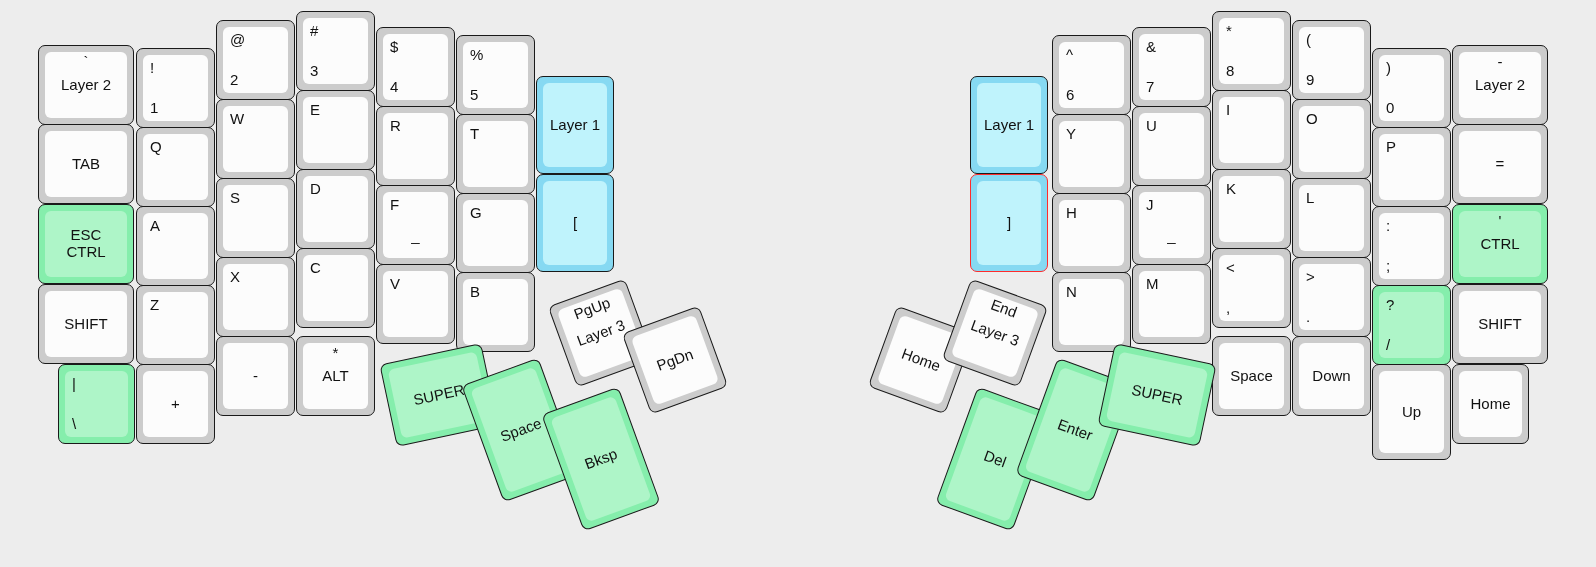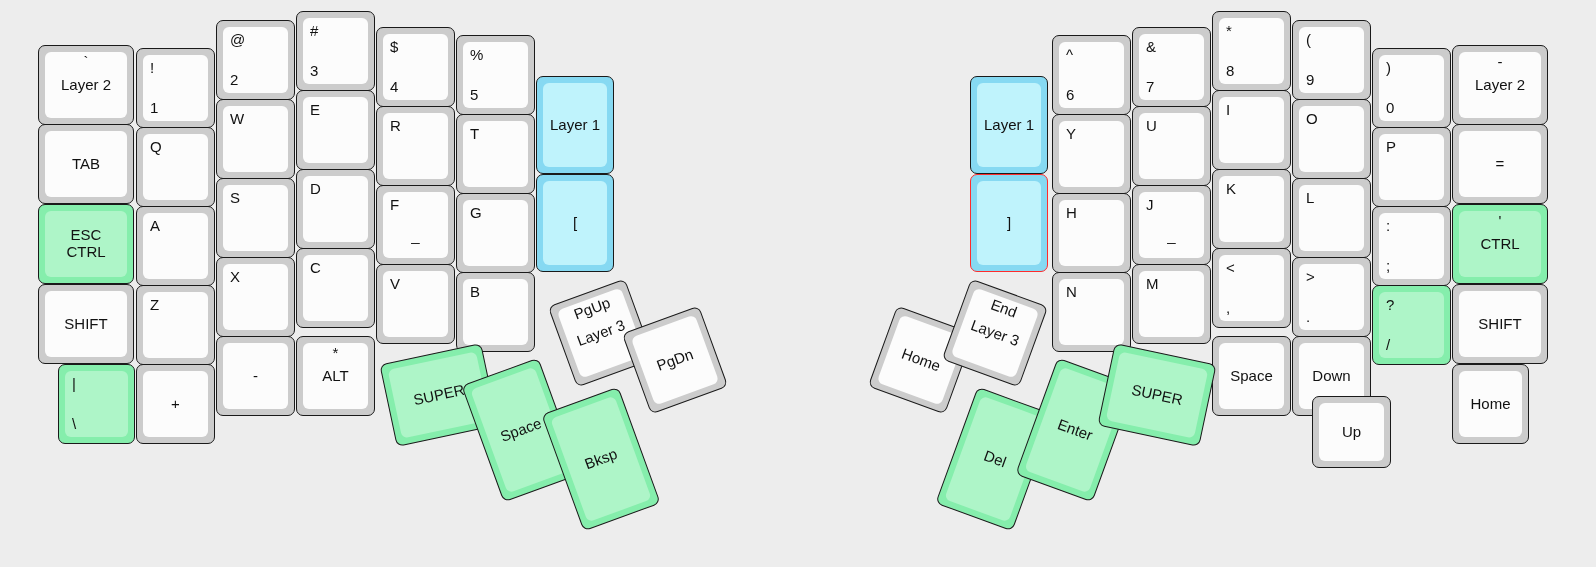--- a/index.html
+++ b/index.html
@@ -393,21 +393,21 @@
           <div class="lg mainl">:</div>
           <div class="lg botl">;</div>
         </div>
       </div>
       <div class="key green" style="left: 1372px; top: 285px; width: 79px; height: 80px;">
         <div class="cap">
           <div class="lg mainl">?</div>
           <div class="lg botl">/</div>
         </div>
       </div>
-      <div class="key " style="left: 1312px; top: 364px; width: 79px; height: 72px; margin-top: 32px;">
+      <div class="key " style="left: 1372px; top: 364px; width: 79px; height: 96px;">
         <div class="cap">
           <div class="lg main">Up</div>
         </div>
       </div>
       <div class="key " style="left: 1452px; top: 45px; width: 96px; height: 80px;">
         <div class="cap">
           <div class="lg topc">-</div>
           <div class="lg main">Layer 2</div>
         </div>
       </div>

